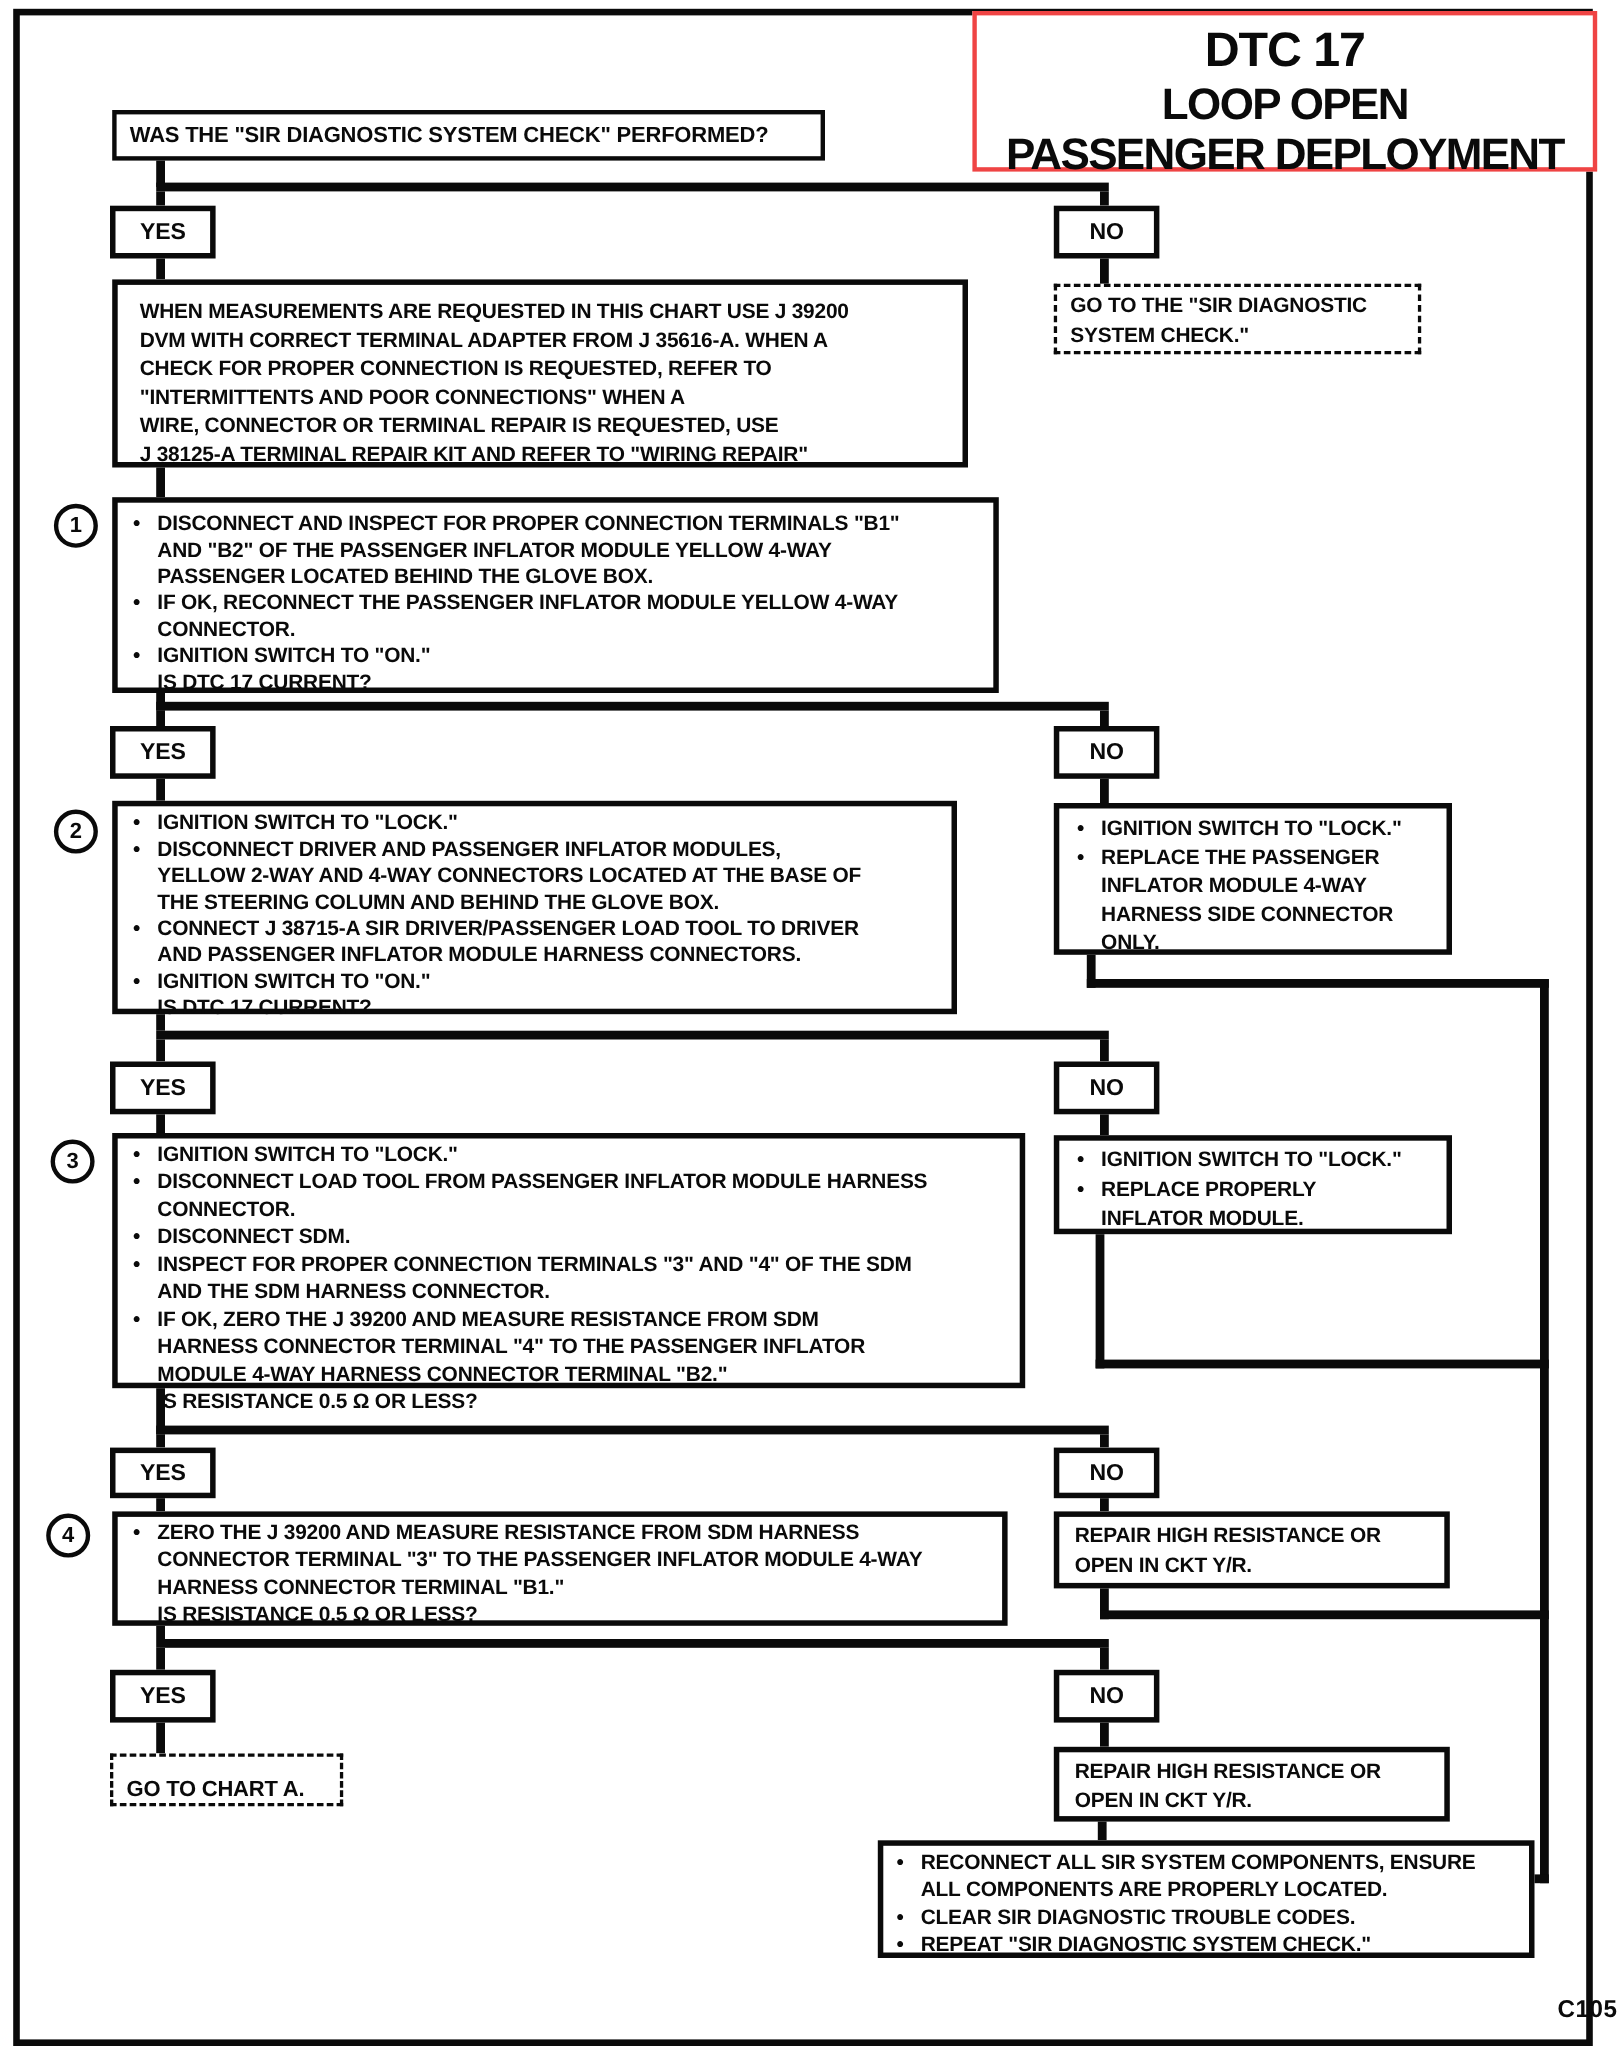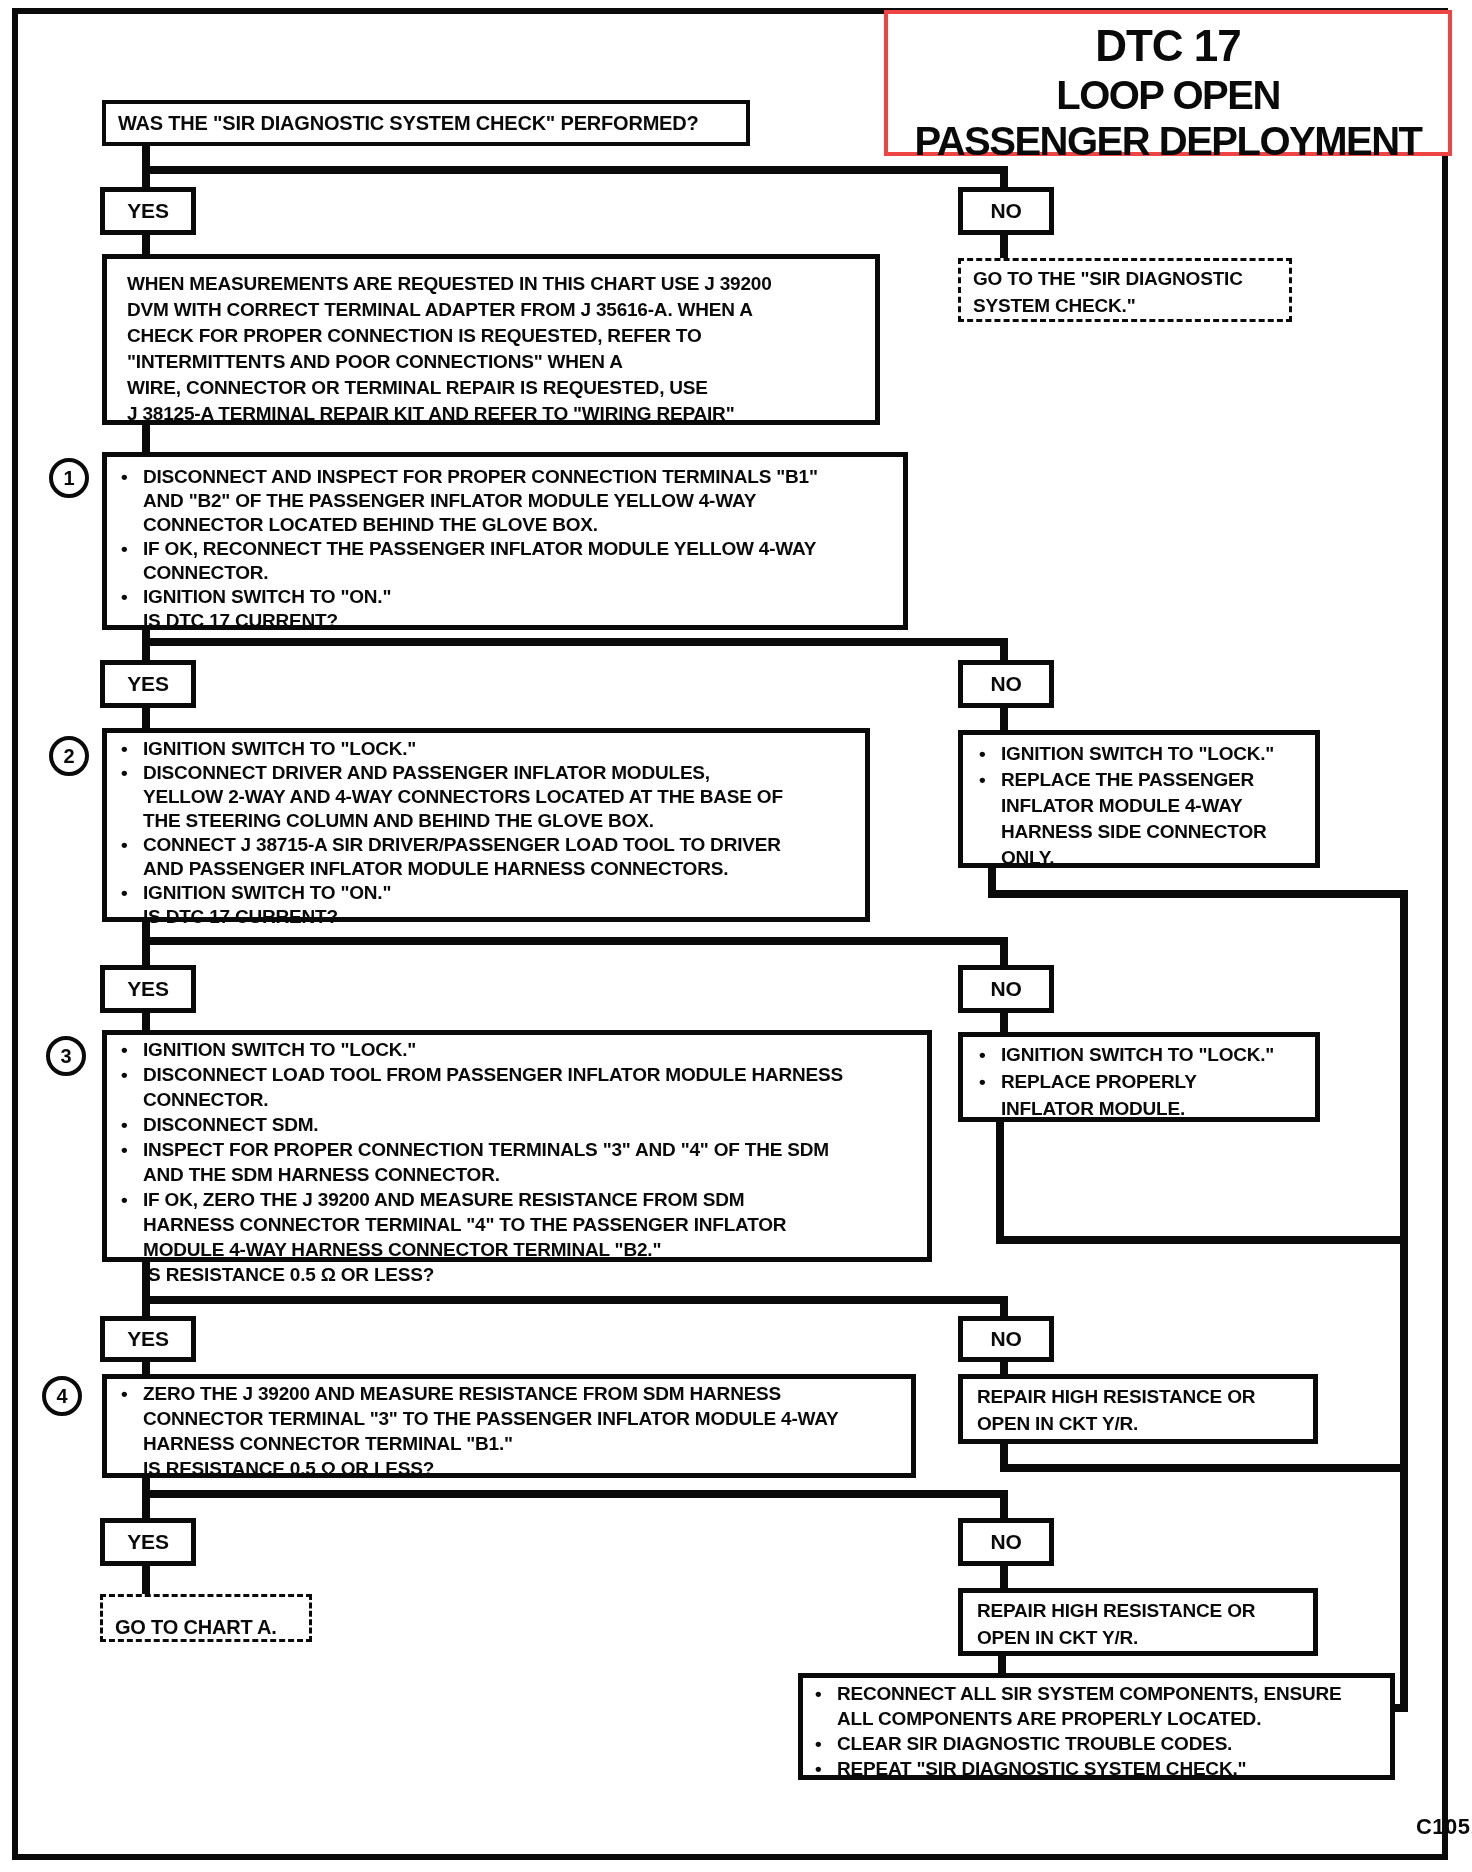--- a/index.html
+++ b/index.html
@@ -99,21 +99,21 @@
       <div class="ln">
         <span class="b">•</span>
         <span class="t">DISCONNECT AND INSPECT FOR PROPER CONNECTION TERMINALS "B1"</span>
       </div>
       <div class="ln">
         <span class="b"></span>
         <span class="t">AND "B2" OF THE PASSENGER INFLATOR MODULE YELLOW 4-WAY</span>
       </div>
       <div class="ln">
         <span class="b"></span>
-        <span class="t">CONNECTOR LOCATED BEHIND THE GLOVE BOX.</span>
+        <span class="t">PASSENGER LOCATED BEHIND THE GLOVE BOX.</span>
       </div>
       <div class="ln">
         <span class="b">•</span>
         <span class="t">IF OK, RECONNECT THE PASSENGER INFLATOR MODULE YELLOW 4-WAY</span>
       </div>
       <div class="ln">
         <span class="b"></span>
         <span class="t">CONNECTOR.</span>
       </div>
       <div class="ln">

